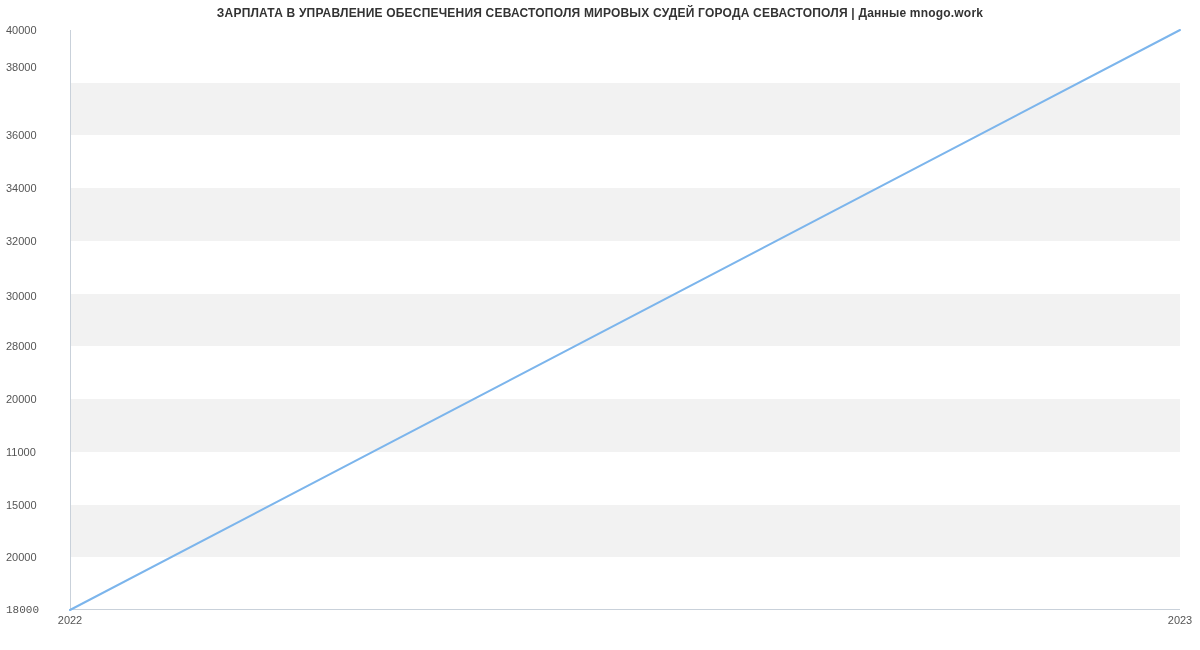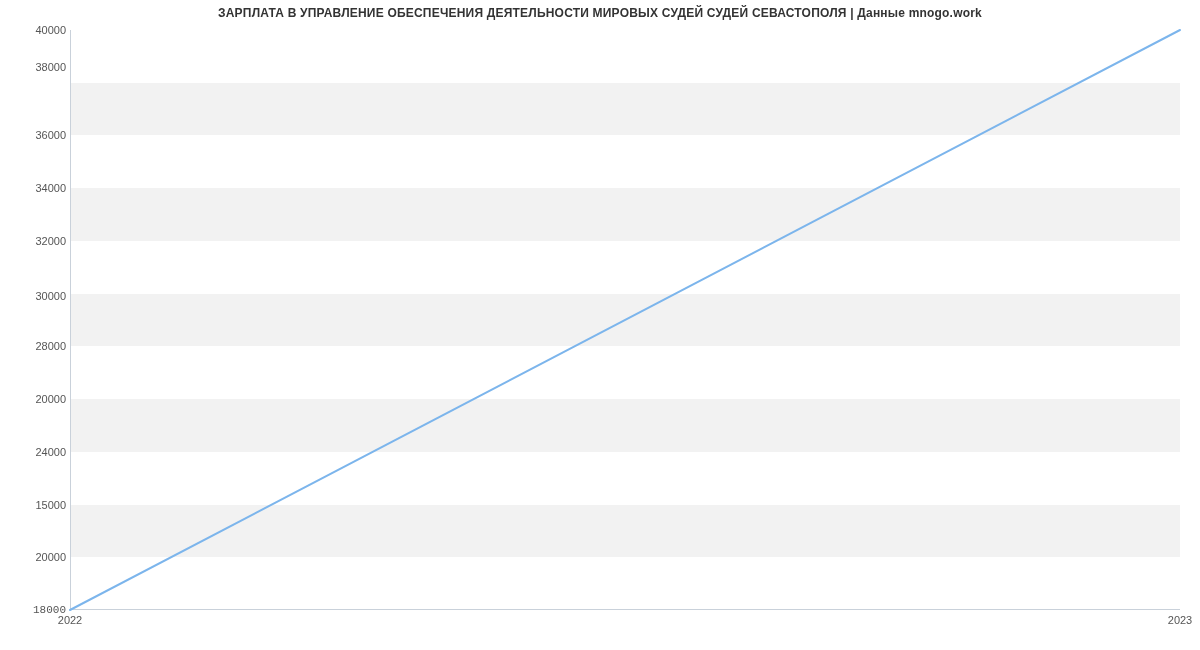--- a/index.html
+++ b/index.html
@@ -55,21 +55,21 @@
     width: 100%;
     height: 0;
     border-top: 1px solid #c9d1da;
   }
   .ytick {
     position: absolute;
     right: 1134px; 
     transform: translateY(-50%);
     font-size: 11px;
     color: #555;
-    text-align: right;
+    text-align: left;
     width: 60px;
   }
   .xtick {
     position: absolute;
     top: 614px;
     font-size: 11px;
     color: #555;
     transform: translateX(-50%);
   }
   svg.line {
@@ -85,38 +85,38 @@
     stroke: #7cb5ec;
     stroke-width: 2;
     stroke-linecap: round;
     stroke-linejoin: round;
   }
 </style>
 </head>
 <body>
 
 <div class="chart-wrap">
-  <div class="title">ЗАРПЛАТА В УПРАВЛЕНИЕ ОБЕСПЕЧЕНИЯ ДЕЯТЕЛЬНОСТИ МИРОВЫХ СУДЕЙ СУДЕЙ СЕВАСТОПОЛЯ | Данные mnogo.work</div>
+  <div class="title">ЗАРПЛАТА В УПРАВЛЕНИЕ ОБЕСПЕЧЕНИЯ СЕВАСТОПОЛЯ МИРОВЫХ СУДЕЙ ГОРОДА СЕВАСТОПОЛЯ | Данные mnogo.work</div>
 
   <div class="plot" id="plot">
       <div class="band" style="top: 52.7273px; height: 52.7273px;"></div>
       <div class="band" style="top: 158.182px; height: 52.7273px;"></div>
       <div class="band" style="top: 263.636px; height: 52.7273px;"></div>
       <div class="band" style="top: 369.091px; height: 52.7273px;"></div>
       <div class="band" style="top: 474.545px; height: 52.7273px;"></div>
     <div class="axis-line-y"></div>
     <div class="axis-line-x"></div>
     <svg class="line" id="line-svg" preserveAspectRatio="none" viewBox="0 0 1110 580">
       <path class="series-path" id="series-path" d="M0 580 L1110 0" stroke="#7cb5ec"></path>
     </svg>
   </div>
 <div class="ytick" style="top: 610px; font-family: Liberation Mono, monospace;">18000</div>
     <div class="ytick" style="top: 557.273px;">20000</div>
     <div class="ytick" style="top: 504.545px;">15000</div>
-    <div class="ytick" style="top: 451.818px;">24000</div>
+    <div class="ytick" style="top: 451.818px;">11000</div>
     <div class="ytick" style="top: 399.091px;">20000</div>
     <div class="ytick" style="top: 346.364px;">28000</div>
     <div class="ytick" style="top: 296px;">30000</div>
     <div class="ytick" style="top: 240.909px;">32000</div>
     <div class="ytick" style="top: 188.182px;">34000</div>
     <div class="ytick" style="top: 135.455px;">36000</div>
     <div class="ytick" style="top: 67px;">38000</div>
     <div class="ytick" style="top: 30px;">40000</div>
     <div class="xtick" style="left: 70px;">2022</div>
     <div class="xtick" style="left: 1180px;">2023</div>

